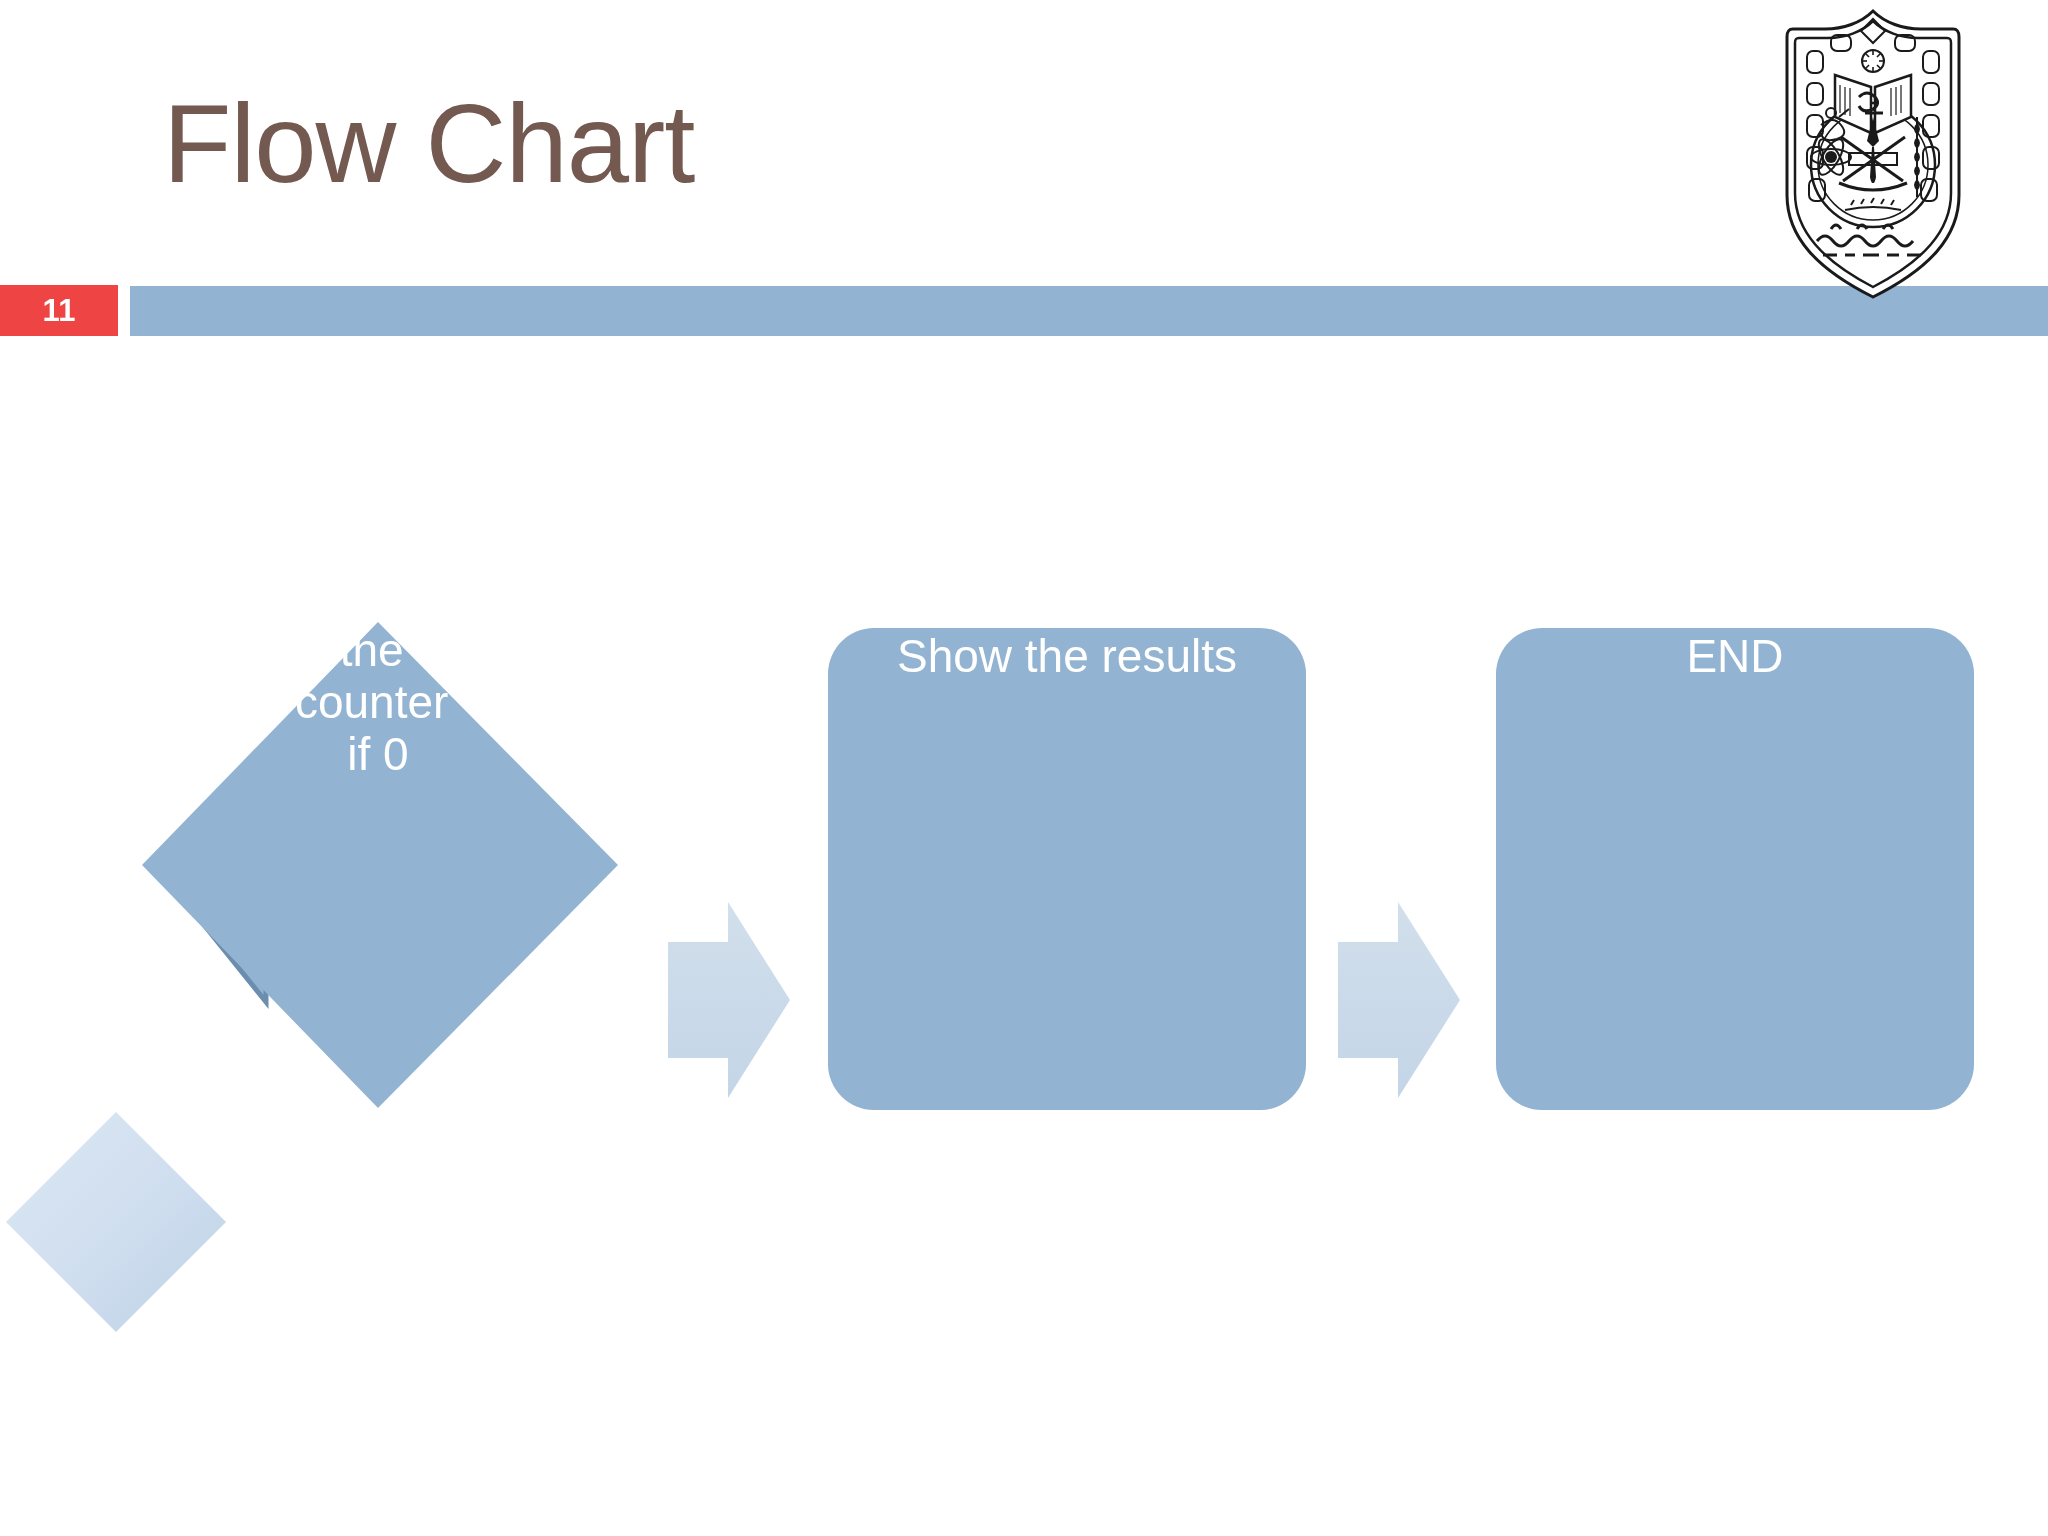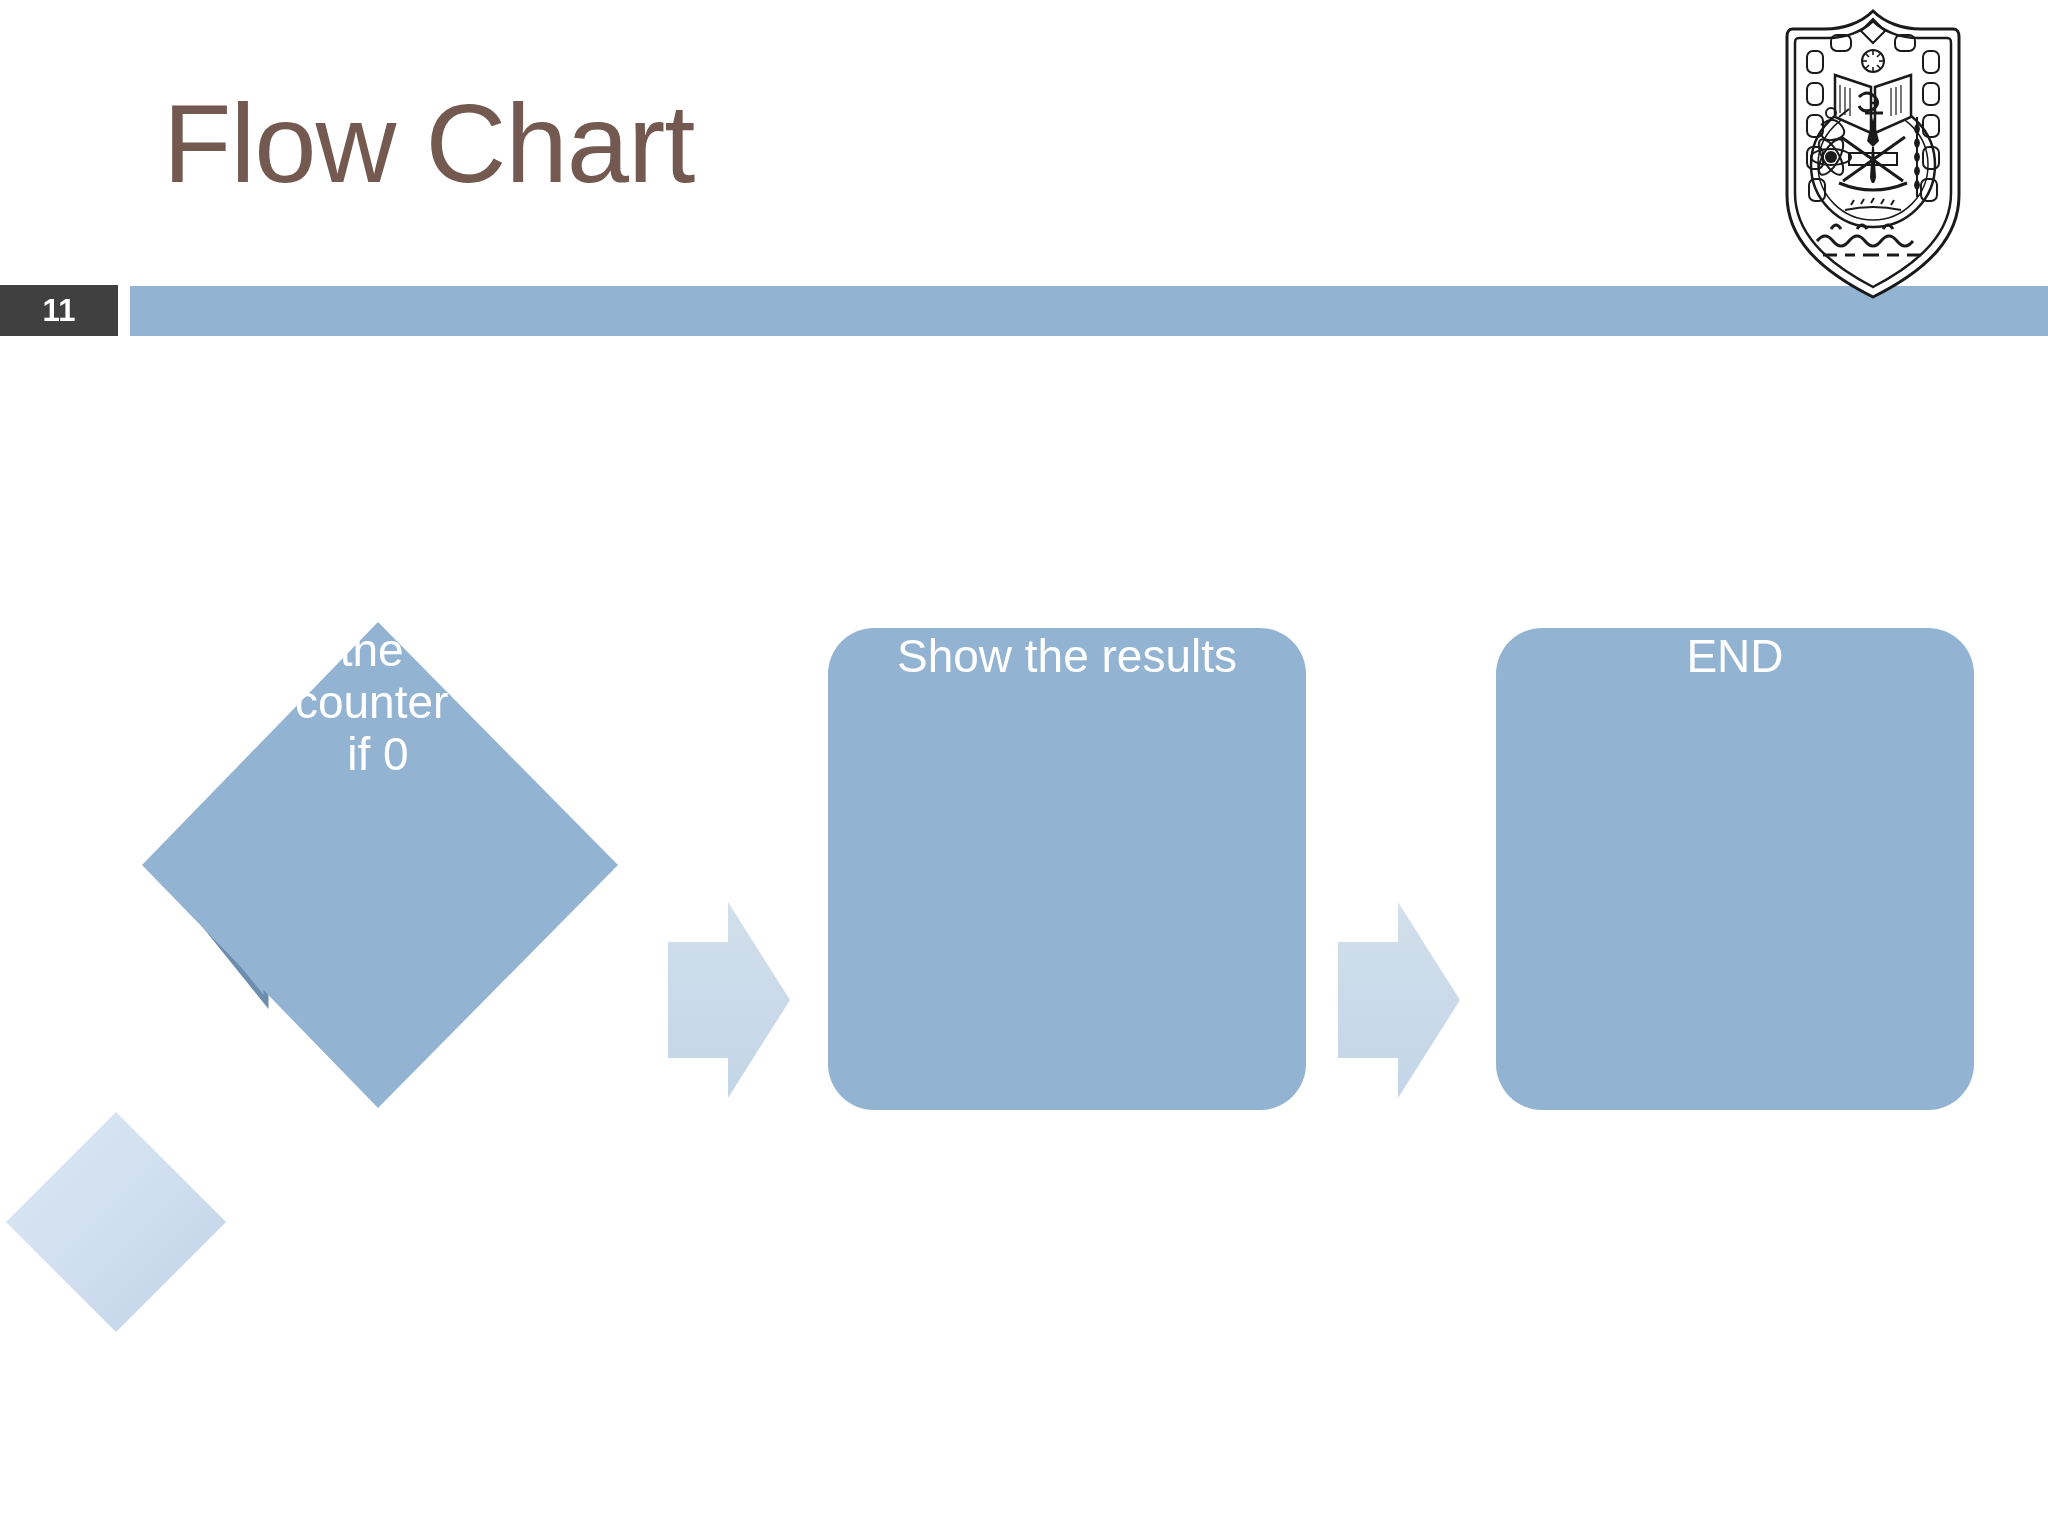--- a/index.html
+++ b/index.html
@@ -14,21 +14,21 @@
     position:absolute;left:163px;top:88px;
     font-size:112px;line-height:1.0;font-weight:400;
     color:#73594f;letter-spacing:-1px;white-space:nowrap;
   }
   .header-bar{
     position:absolute;left:130px;top:286px;width:1918px;height:50px;
     background:#92b3d1;
   }
   .page-badge{
     position:absolute;left:0px;top:285px;width:118px;height:51px;
-    background:#404040;color:#ffffff;
+    background:#ef4444;color:#ffffff;
     display:flex;align-items:center;justify-content:center;
     font-size:31px;font-weight:bold;
   }
 
   
   .crest{
     position:absolute;left:1783px;top:5px;width:180px;height:298px;
   }
   .crest svg{display:block;width:100%;height:100%;}
 

